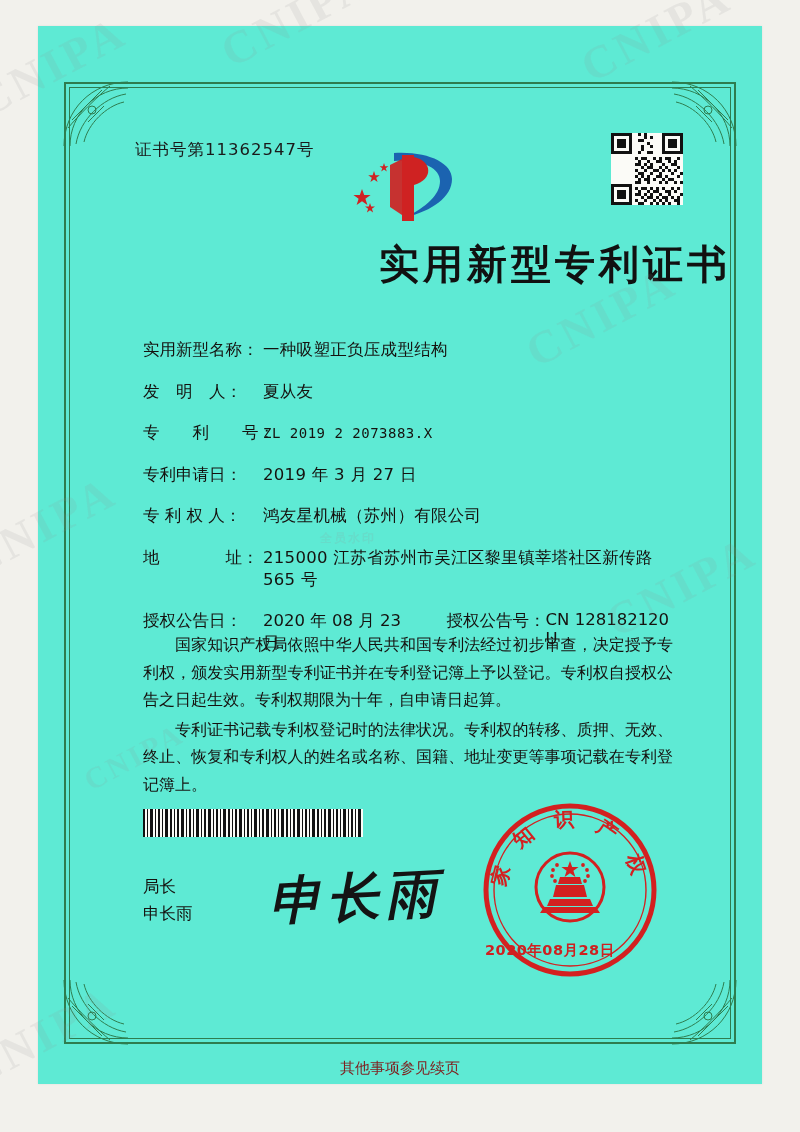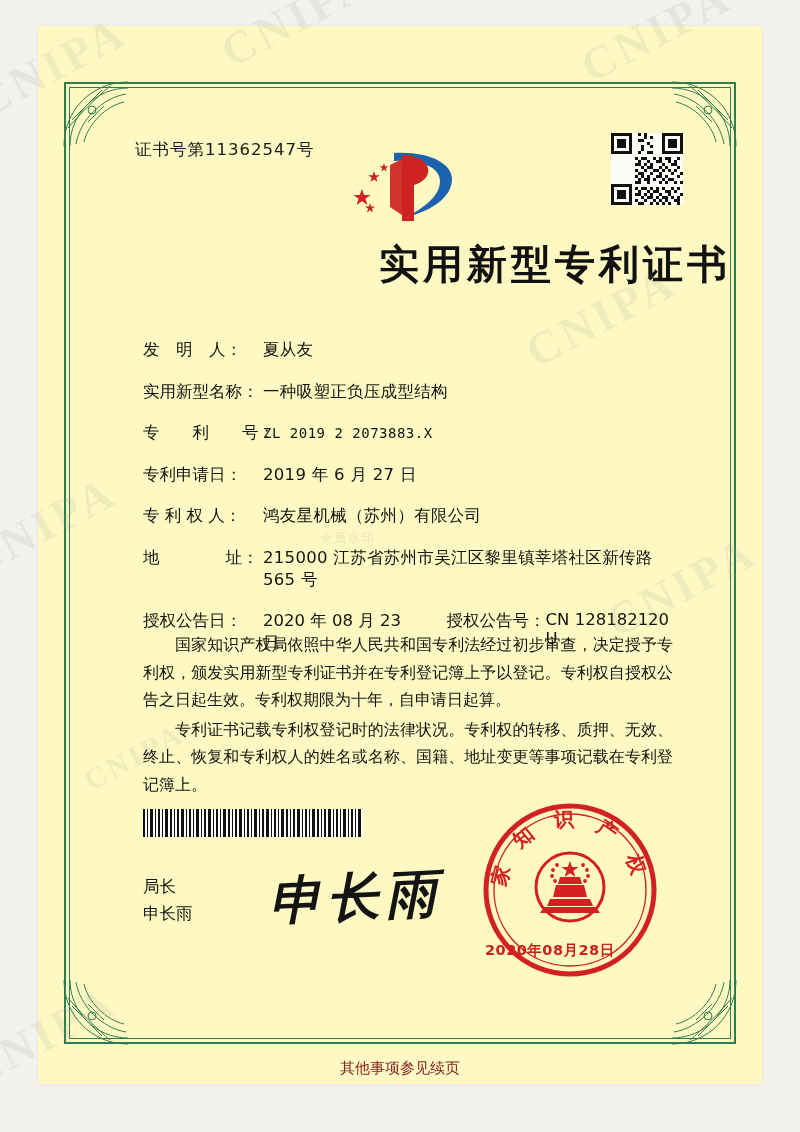--- a/index.html
+++ b/index.html
@@ -35,21 +35,21 @@
   .wm.small { font-size: 30px; letter-spacing: 3px; }
   .wm.tiny  { font-size: 12px; letter-spacing: 2px; color: rgba(150,150,150,0.16); }
 
   
   .sheet {
     position: absolute;
     left: 38px;
     top: 26px;
     width: 724px;
     height: 1058px;
-    background: #fef9c3;
+    background: #5eead4;
     z-index: 2;
     box-shadow: 0 0 2px rgba(0,0,0,0.08);
   }
   .border-outer {
     position: absolute;
     left: 26px;
     top: 56px;
     right: 26px;
     bottom: 40px;
     border: 2px solid #2e7d4f;
@@ -445,37 +445,37 @@
             <rect x="22" y="23" width="1" height="1"></rect>
         </g>
       </svg>
     </div>
 
     <div class="title">实用新型专利证书</div>
 
     <div class="fields">
 
       <div class="field">
+        <span class="lbl">实用新型名称：</span>
+        <span class="val">一种吸塑正负压成型结构</span>
+      </div>
+
+      <div class="field">
         <span class="lbl">发　明　人：</span>
         <span class="val">夏从友</span>
-      </div>
-
-      <div class="field">
-        <span class="lbl">实用新型名称：</span>
-        <span class="val">一种吸塑正负压成型结构</span>
       </div>
 
       <div class="field">
         <span class="lbl">专　　利　　号：</span>
         <span class="val mono">ZL 2019 2 2073883.X</span>
       </div>
 
       <div class="field">
         <span class="lbl">专利申请日：</span>
-        <span class="val">2019 年 6 月 27 日</span>
+        <span class="val">2019 年 3 月 27 日</span>
       </div>
 
       <div class="field">
         <span class="lbl">专 利 权 人：</span>
         <span class="val">鸿友星机械（苏州）有限公司</span>
       </div>
 
       <div class="field">
         <span class="lbl">地　　　　址：</span>
         <span class="val">215000 江苏省苏州市吴江区黎里镇莘塔社区新传路 565 号</span>

